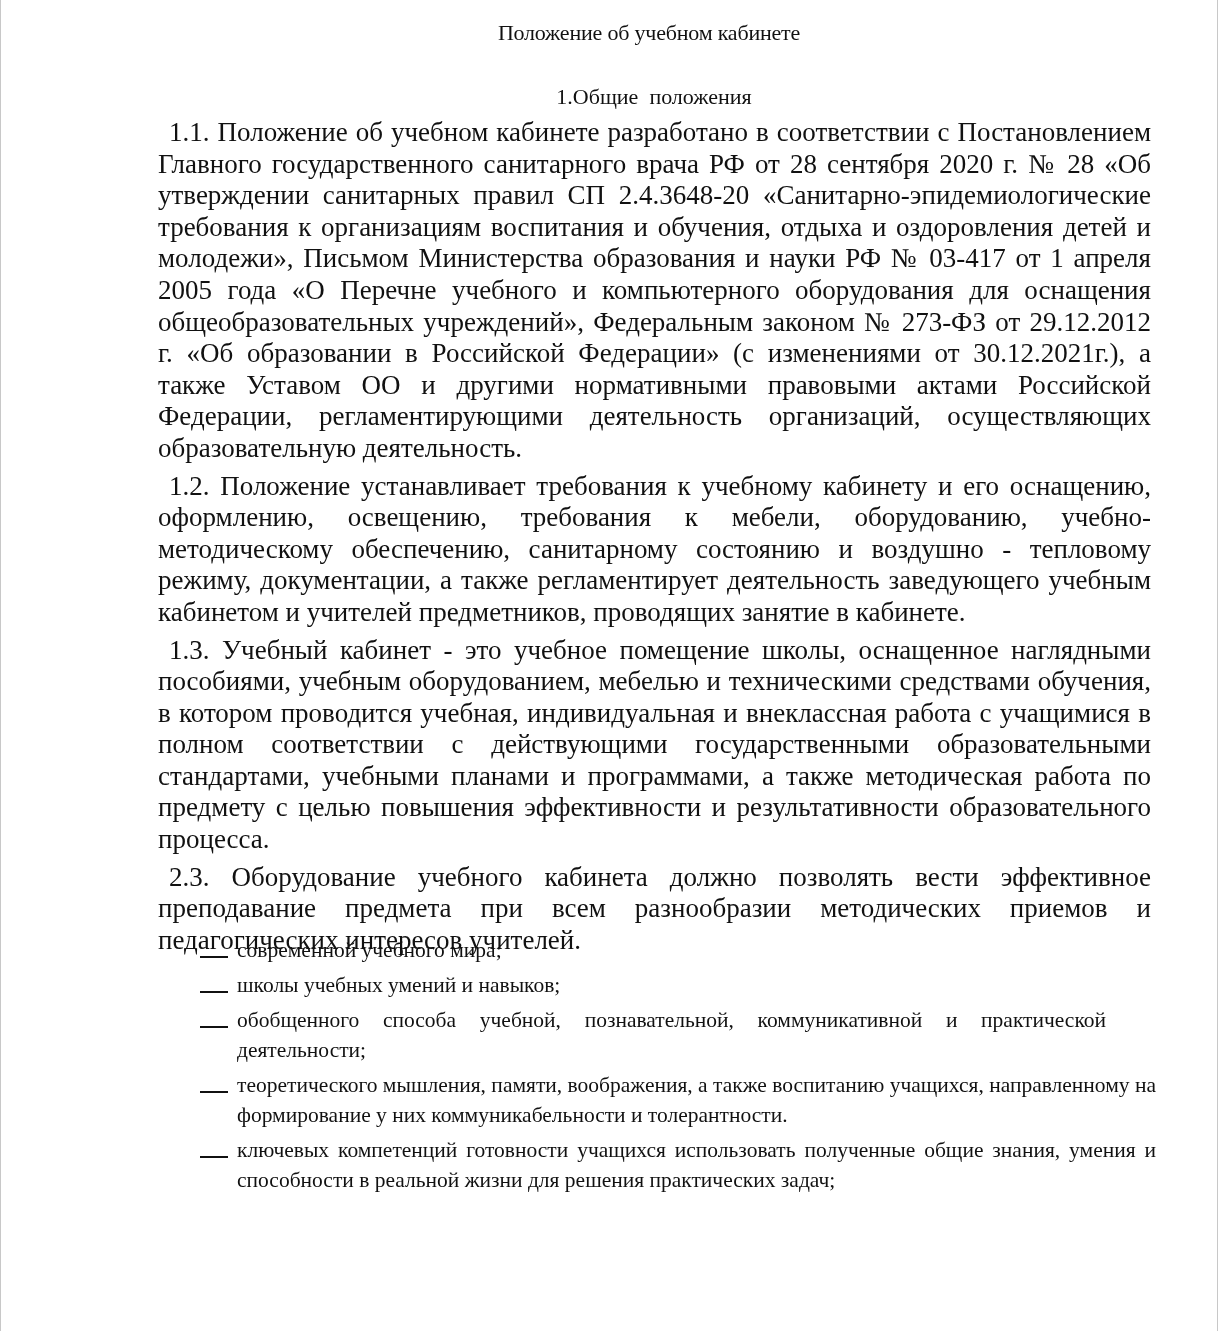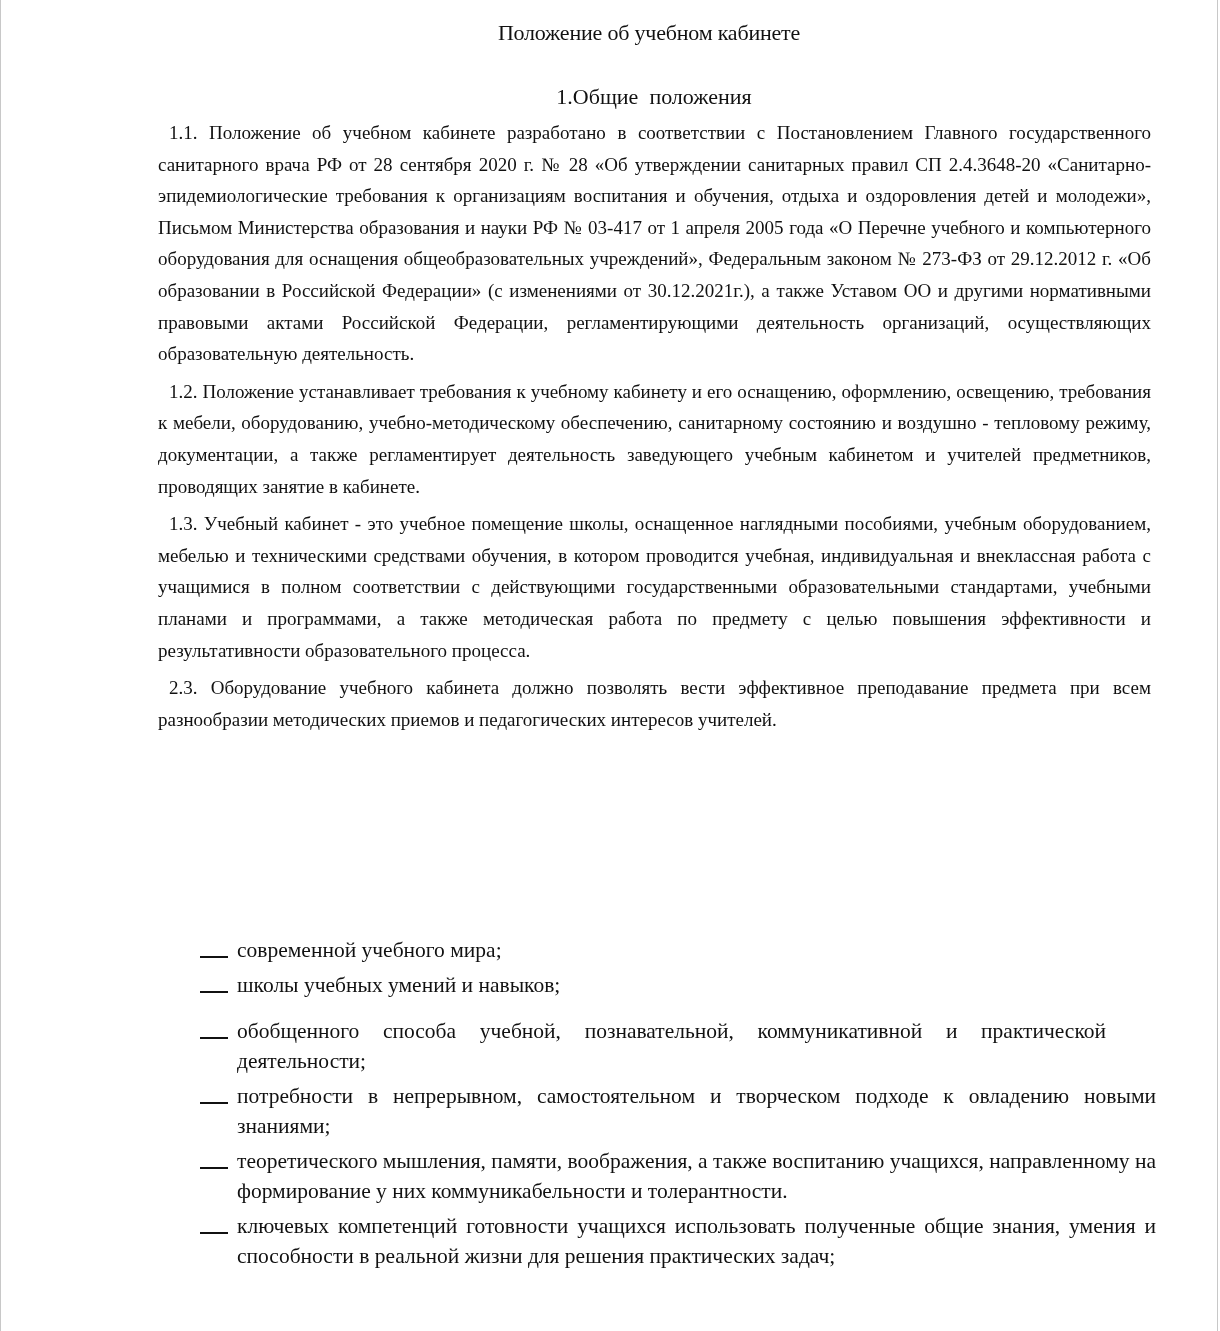--- a/index.html
+++ b/index.html
@@ -44,21 +44,21 @@
       text-align: center;
       font-size: 22px;
       line-height: 30px;
       white-space: pre;
     }
     .body {
       position: absolute;
       left: 157px;
       top: 117px;
       width: 993px;
-      font-size: 19px;
+      font-size: 27px;
       line-height: 31.6px;
     }
     .para {
       text-align: justify;
       text-indent: 11px;
       margin: 0 0 6px 0;
     }
     .list {
       position: absolute;
       left: 197px;
@@ -99,27 +99,23 @@
 
   <div class="list" style="top: 935px;">
     <div class="list-item">
       <span class="dash"></span>
       <span>современной учебного мира;</span>
     </div>
     <div class="list-item" style="margin-top:5px;">
       <span class="dash"></span>
       <span>школы учебных умений и навыков;</span>
     </div>
-    <div class="list-item" style="margin-top:16px; padding-right: 50px;">
+    <div class="list-item" style="margin-top:5px; padding-right: 50px;">
       <span class="dash"></span>
       <span>обобщенного способа учебной, познавательной, коммуникативной и практической деятельности;</span>
-    </div>
-    <div class="list-item">
-      <span class="dash"></span>
-      <span>потребности в непрерывном, самостоятельном и творческом подходе к овладению новыми знаниями;</span>
     </div>
     <div class="list-item">
       <span class="dash"></span>
       <span>теоретического мышления, памяти, воображения, а также воспитанию учащихся, направленному на формирование у них коммуникабельности и толерантности.</span>
     </div>
     <div class="list-item">
       <span class="dash"></span>
       <span>ключевых компетенций готовности учащихся использовать полученные общие знания, умения и способности в реальной жизни для решения практических задач;</span>
     </div>
   </div>

